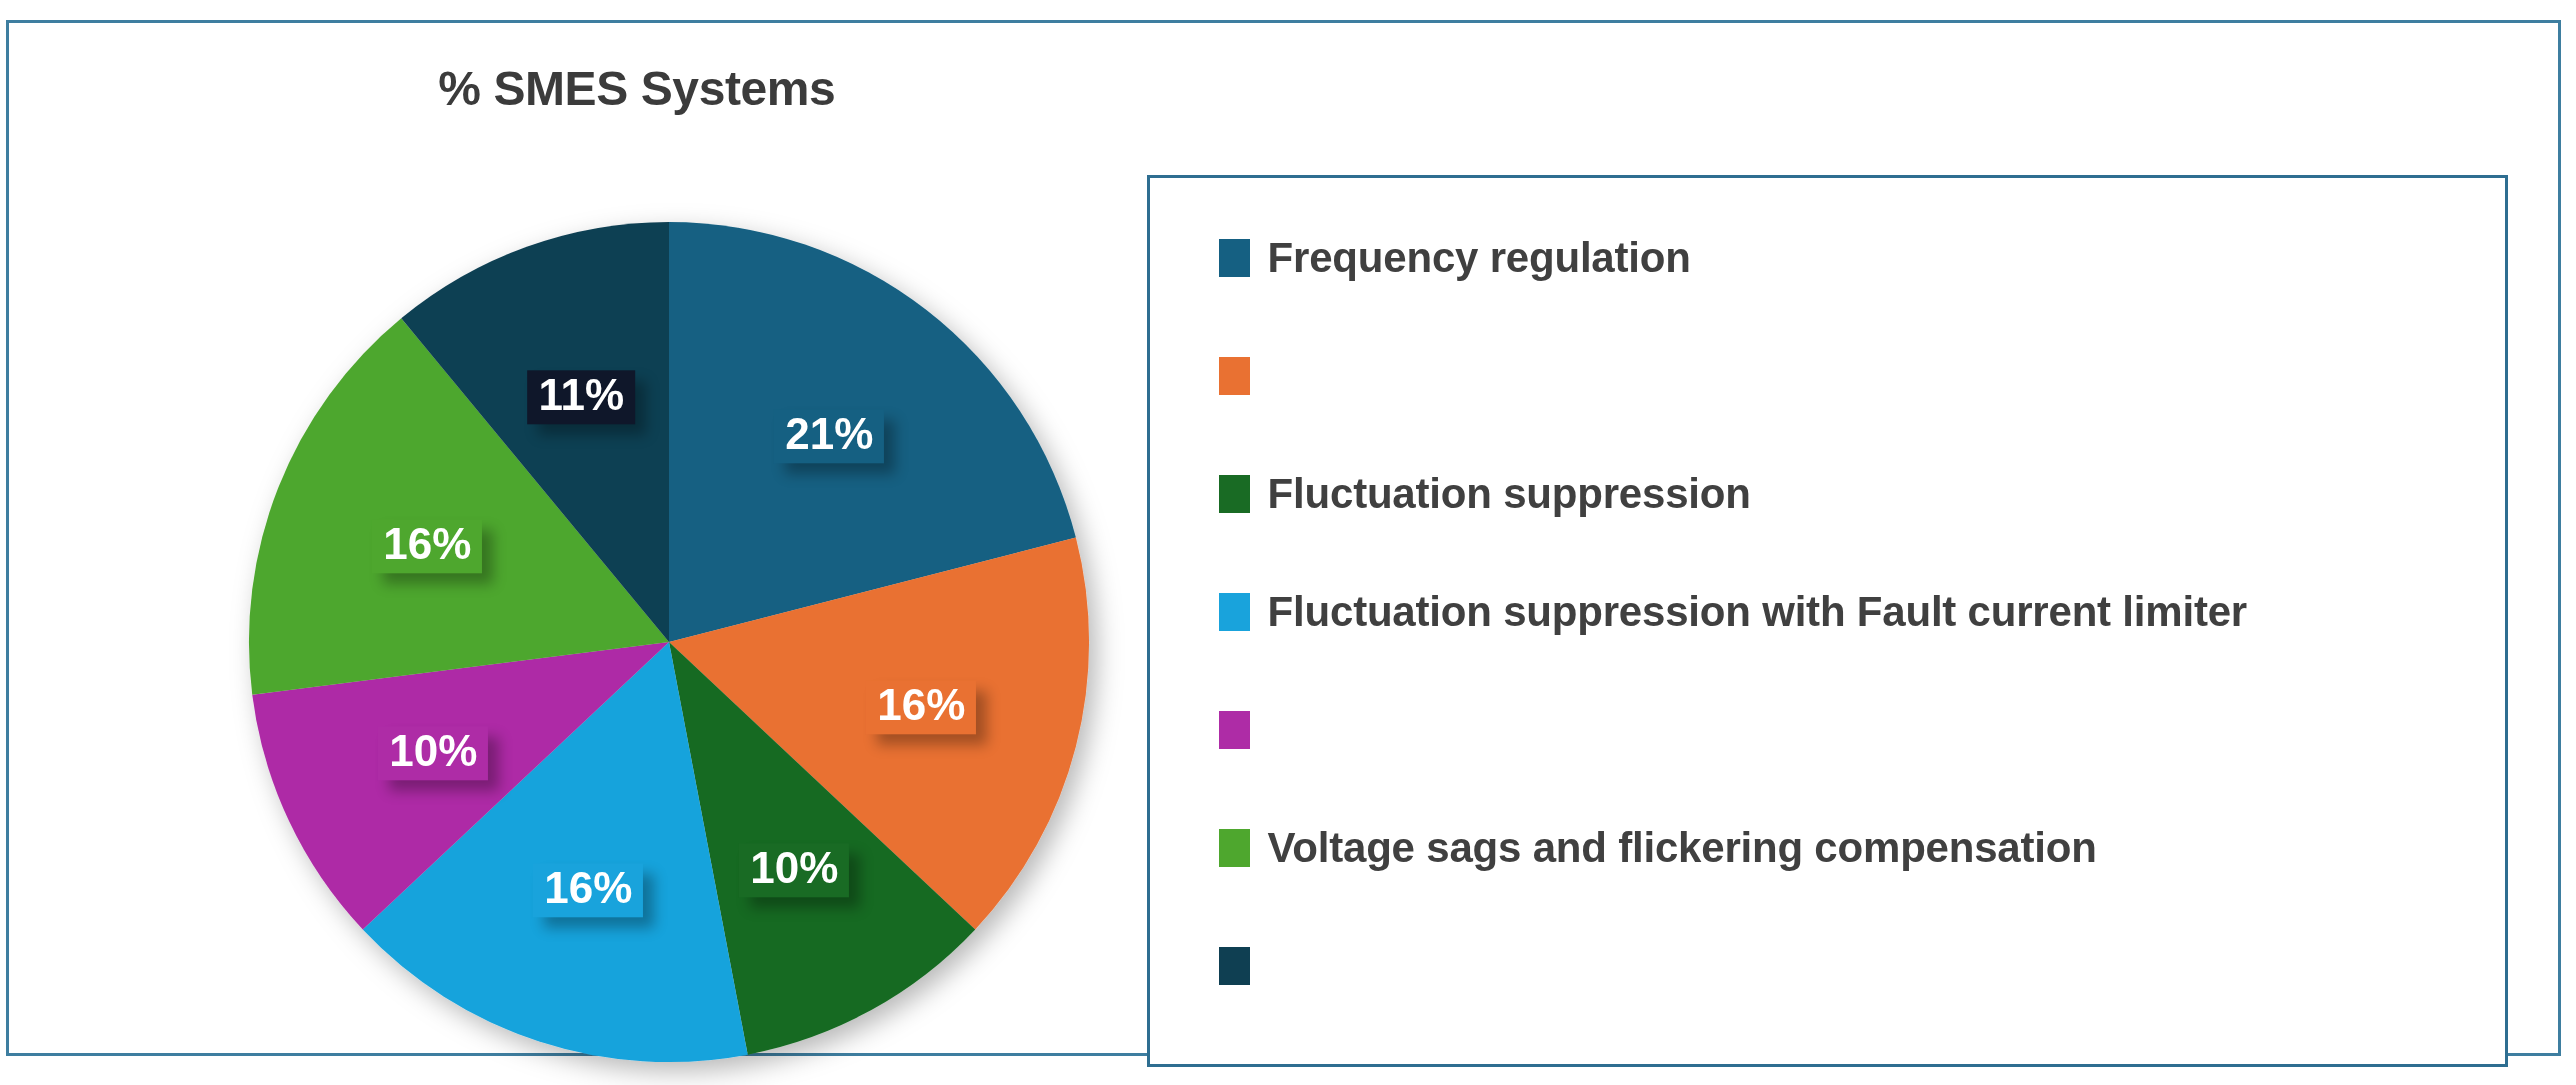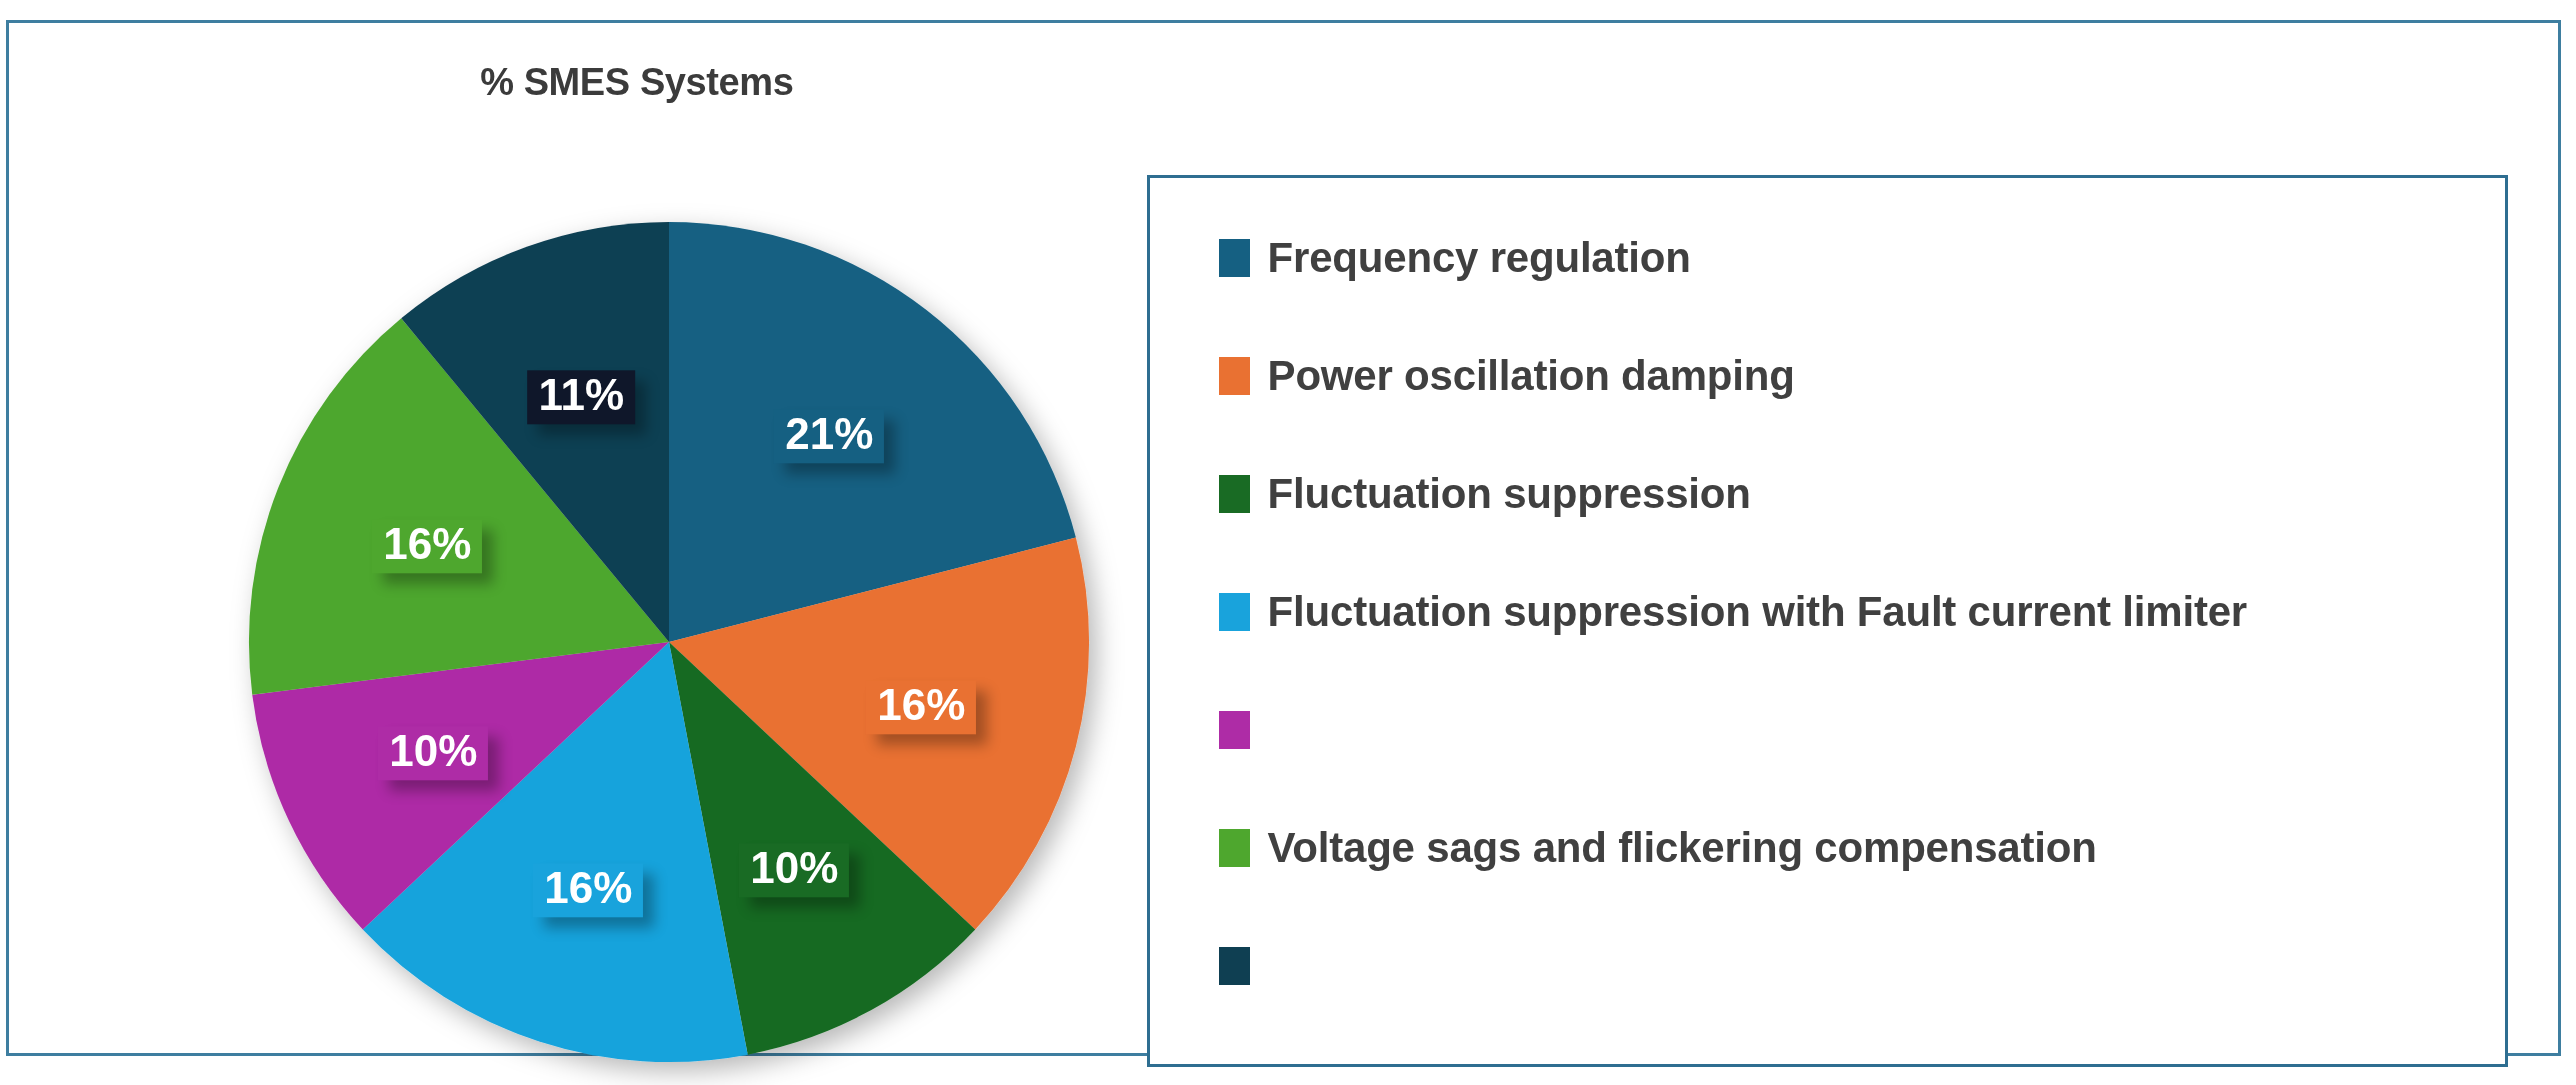--- a/index.html
+++ b/index.html
@@ -27,21 +27,21 @@
     background: #ffffff;
   }
 
   
   #chart-title {
     position: absolute;
     left: 345px;
     top: 38px;
     width: 565px;
     text-align: center;
-    font-size: 38px;
+    font-size: 48px;
     font-weight: bold;
     color: #3B3B3B;
     letter-spacing: -0.4px;
     white-space: nowrap;
   }
 
   
   #pie-wrap {
     position: absolute;
     left: 236px;
@@ -144,21 +144,20 @@
   </div>
 
   <div id="legend-box" style="border-color: rgb(46, 110, 145);">
     <div id="legend-list">
         <div class="legend-item">
           <span class="legend-swatch" style="background: rgb(21, 96, 130);"></span>
           <span class="legend-label">Frequency regulation</span>
         </div>
         <div class="legend-item">
           <span class="legend-swatch" style="background: rgb(233, 113, 50);"></span>
-          <span class="legend-label">Power oscillation damping</span>
         </div>
         <div class="legend-item">
           <span class="legend-swatch" style="background: rgb(25, 107, 36);"></span>
           <span class="legend-label">Fluctuation suppression</span>
         </div>
         <div class="legend-item">
           <span class="legend-swatch" style="background: rgb(25, 163, 220);"></span>
           <span class="legend-label">Fluctuation suppression with Fault current limiter</span>
         </div>
         <div class="legend-item">

